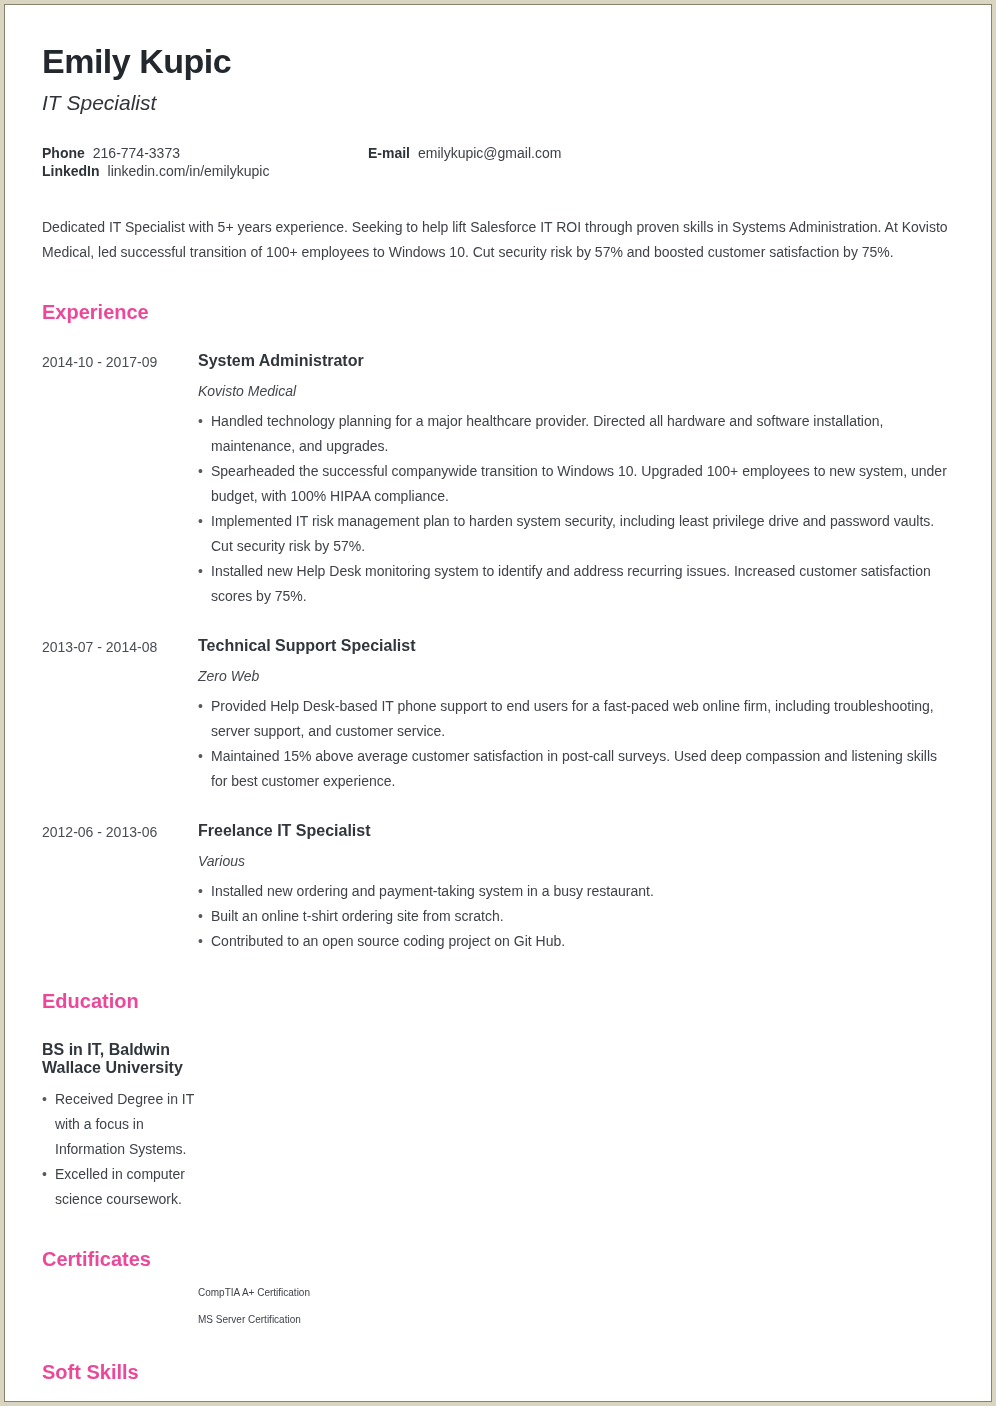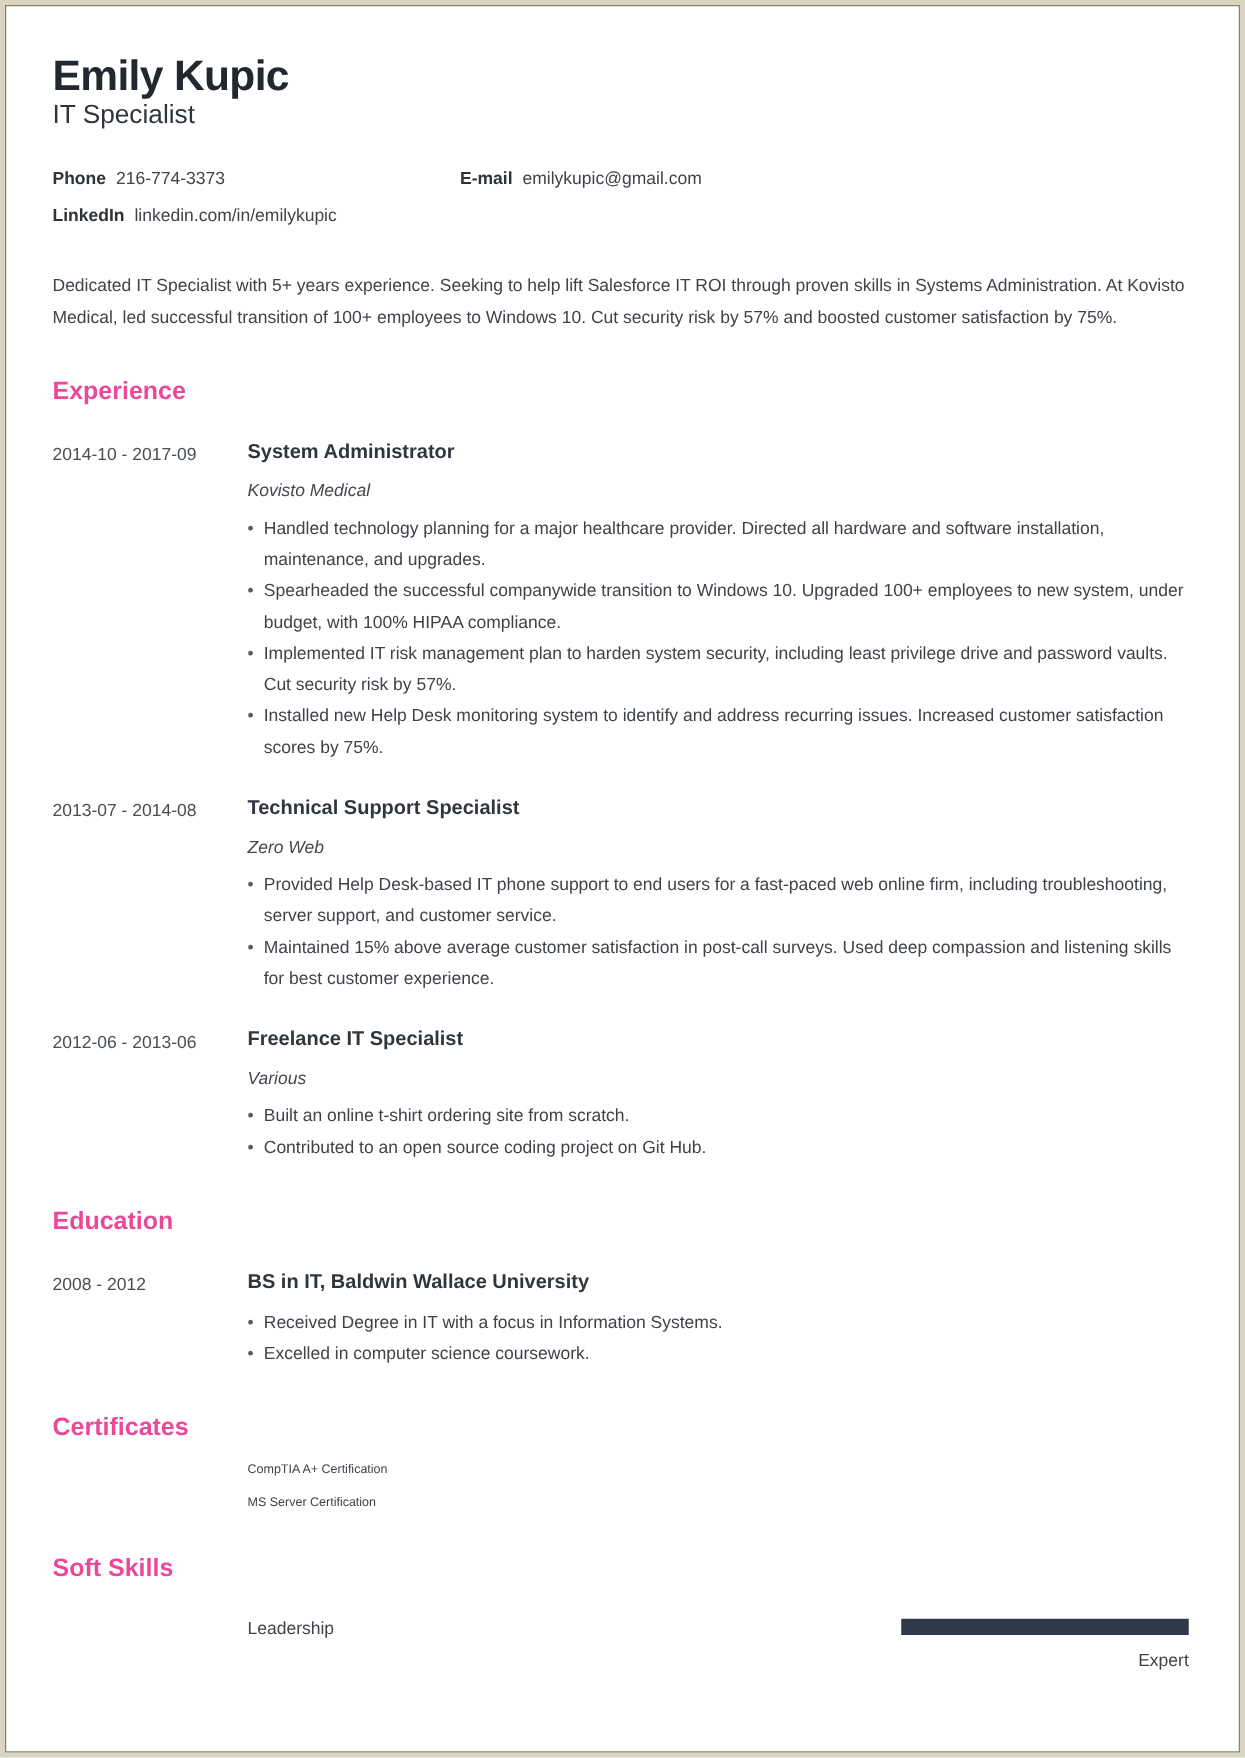--- a/index.html
+++ b/index.html
@@ -14,24 +14,24 @@
     background: #ffffff;
     border: 1px solid #85836b;
     box-sizing: border-box;
     padding: 38px 40px 0 37px;
     overflow: hidden;
   }
   .name {
     margin: 0; font-size: 34px; font-weight: 700;
     color: #23282e; letter-spacing: -0.5px; line-height: 1.1;
   }
-  .job-title { font-size: 21px; color: #30353b; }
+  .job-title { margin-top: 11px; font-size: 21px; color: #30353b; font-style: italic; }
   .contact-grid {
     display: grid; grid-template-columns: 326px 1fr;
-    row-gap: 14px; margin-top: 30px; font-size: 14px;
+    row-gap: 2px; margin-top: 30px; font-size: 14px;
   }
   .contact-label { font-weight: 700; color: #2e3338; margin-right: 8px; }
   .contact-value { color: #3f4349; }
   .summary { margin: 36px 0 0 0; font-size: 14px; line-height: 25px; color: #3f4349; }
   .section-heading { margin: 36px 0 0 0; font-size: 20px; font-weight: 700; color: #ec4899; }
   .entry { display: grid; grid-template-columns: 156px 1fr; margin-top: 28px; }
   .entry-dates { font-size: 14px; color: #494e53; padding-top: 2px; }
   .entry-title { font-size: 16px; font-weight: 700; color: #31363d; }
   .entry-company { font-style: italic; font-size: 14px; color: #44484e; margin-top: 13px; }
   .bullets { margin: 10px 0 0 0; padding: 0; list-style: none; }
@@ -100,30 +100,30 @@
       </ul>
     </div>
   </div>
 
   <div class="entry">
     <div class="entry-dates">2012-06 - 2013-06</div>
     <div>
       <div class="entry-title">Freelance IT Specialist</div>
       <div class="entry-company">Various</div>
       <ul class="bullets">
+        <li>Installed new ordering and payment-taking system in a busy restaurant.</li>
         <li>Built an online t-shirt ordering site from scratch.</li>
         <li>Contributed to an open source coding project on Git Hub.</li>
       </ul>
     </div>
   </div>
 
   <h2 class="section-heading">Education</h2>
 
   <div class="entry">
-    <div class="entry-dates">2008 - 2012</div>
     <div>
       <div class="entry-title">BS in IT, Baldwin Wallace University</div>
       <ul class="bullets">
         <li>Received Degree in IT with a focus in Information Systems.</li>
         <li>Excelled in computer science coursework.</li>
       </ul>
     </div>
   </div>
 
   <h2 class="section-heading">Certificates</h2>

